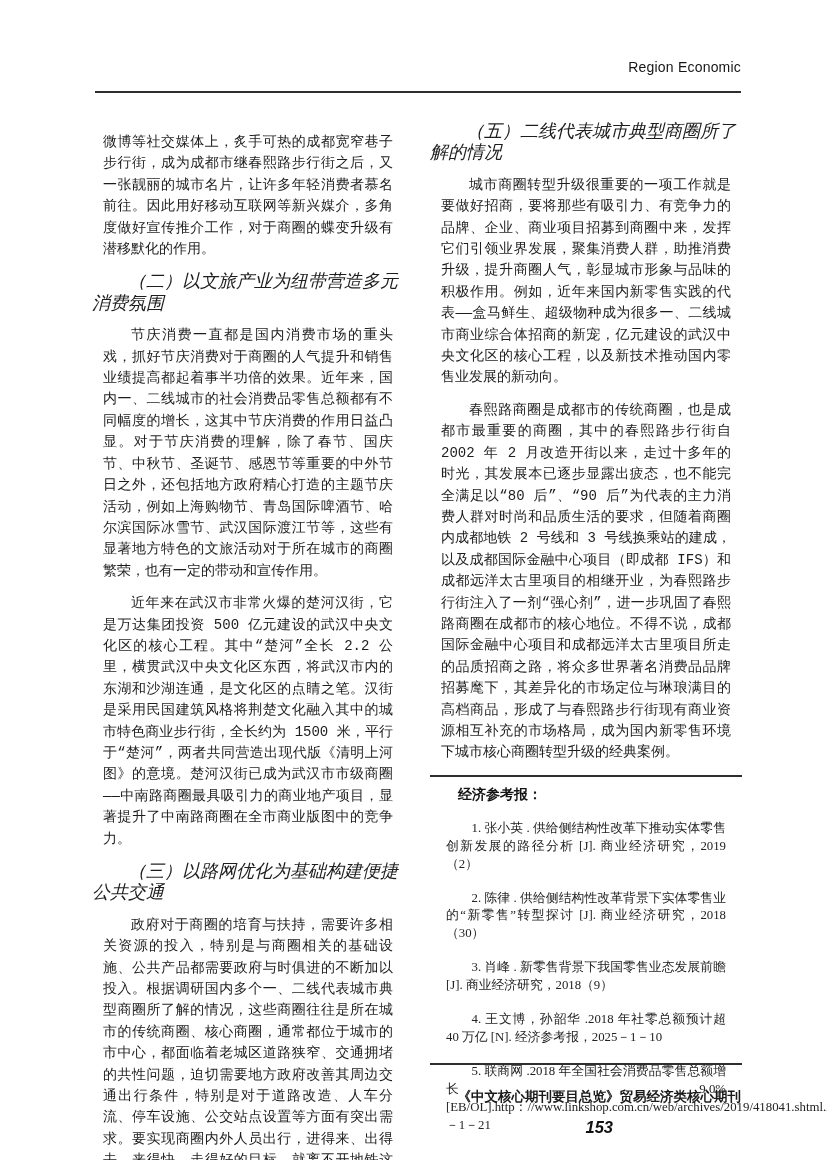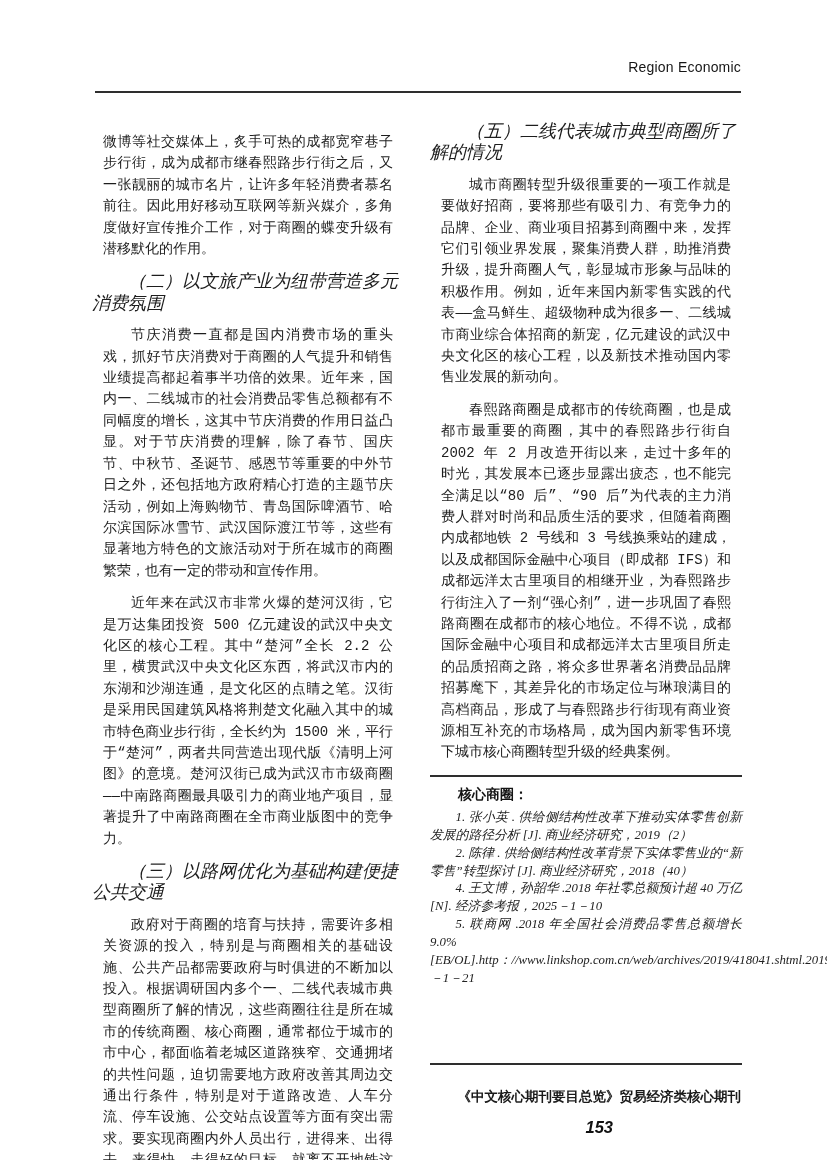--- a/index.html
+++ b/index.html
@@ -65,23 +65,22 @@
   }
   .ref-head {
     margin: 9px 0 5px 0;
     text-indent: 2em;
     font-family: "Liberation Sans", sans-serif;
     font-weight: bold;
     font-size: 14px;
     color: #141414;
   }
   .ref {
-    margin: 0;
+    margin: 16px;
     font-family: "Liberation Serif", "DejaVu Serif", serif;
-    font-style: italic;
     font-size: 12.8px;
     line-height: 17.9px;
     text-align: justify;
     text-justify: inter-character;
     color: #222222;
     text-indent: 2em;
   }
   .foot-rule {
     position: absolute;
     top: 1063px;
@@ -133,23 +132,24 @@
     <p class="subhead">（四）亿元建设的武汉中央文化区的核心工程</p>
     <p class="body">低容积率、低密度的现代化、科技化、时尚化商业设施，受到越来越多年轻消费者的追捧，更成为城市传统商</p>
   </div>
 
   <div class="col col-right">
     <p class="subhead">（五）二线代表城市典型商圈所了解的情况</p>
     <p class="body">城市商圈转型升级很重要的一项工作就是要做好招商，要将那些有吸引力、有竞争力的品牌、企业、商业项目招募到商圈中来，发挥它们引领业界发展，聚集消费人群，助推消费升级，提升商圈人气，彰显城市形象与品味的积极作用。例如，近年来国内新零售实践的代表——盒马鲜生、超级物种成为很多一、二线城市商业综合体招商的新宠，亿元建设的武汉中央文化区的核心工程，以及新技术推动国内零售业发展的新动向。</p>
     <p class="body">春熙路商圈是成都市的传统商圈，也是成都市最重要的商圈，其中的春熙路步行街自 2002 年 2 月改造开街以来，走过十多年的时光，其发展本已逐步显露出疲态，也不能完全满足以“80 后”、“90 后”为代表的主力消费人群对时尚和品质生活的要求，但随着商圈内成都地铁 2 号线和 3 号线换乘站的建成，以及成都国际金融中心项目（即成都 IFS）和成都远洋太古里项目的相继开业，为春熙路步行街注入了一剂“强心剂”，进一步巩固了春熙路商圈在成都市的核心地位。不得不说，成都国际金融中心项目和成都远洋太古里项目所走的品质招商之路，将众多世界著名消费品品牌招募麾下，其差异化的市场定位与琳琅满目的高档商品，形成了与春熙路步行街现有商业资源相互补充的市场格局，成为国内新零售环境下城市核心商圈转型升级的经典案例。</p>
 
     <div class="ref-rule"></div>
-    <div class="ref-head">核心商圈：</div>
+    <div class="ref-head">经济参考报：</div>
     <p class="ref">1. 张小英 . 供给侧结构性改革下推动实体零售创新发展的路径分析 [J]. 商业经济研究，2019（2）</p>
-    <p class="ref">2. 陈律 . 供给侧结构性改革背景下实体零售业的“新零售”转型探讨 [J]. 商业经济研究，2018（40）</p>
+    <p class="ref">2. 陈律 . 供给侧结构性改革背景下实体零售业的“新零售”转型探讨 [J]. 商业经济研究，2018（30）</p>
+    <p class="ref">3. 肖峰 . 新零售背景下我国零售业态发展前瞻 [J]. 商业经济研究，2018（9）</p>
     <p class="ref">4. 王文博，孙韶华 .2018 年社零总额预计超 40 万亿 [N]. 经济参考报，2025－1－10</p>
     <p class="ref">5. 联商网 .2018 年全国社会消费品零售总额增长 9.0% [EB/OL].http：//www.linkshop.com.cn/web/archives/2019/418041.shtml.2019－1－21</p>
   </div>
 
   <div class="foot-rule"></div>
 
   <div class="footer">
     <span class="foot-text">《中文核心期刊要目总览》贸易经济类核心期刊</span>
     <span class="page-num">153</span>
   </div>

